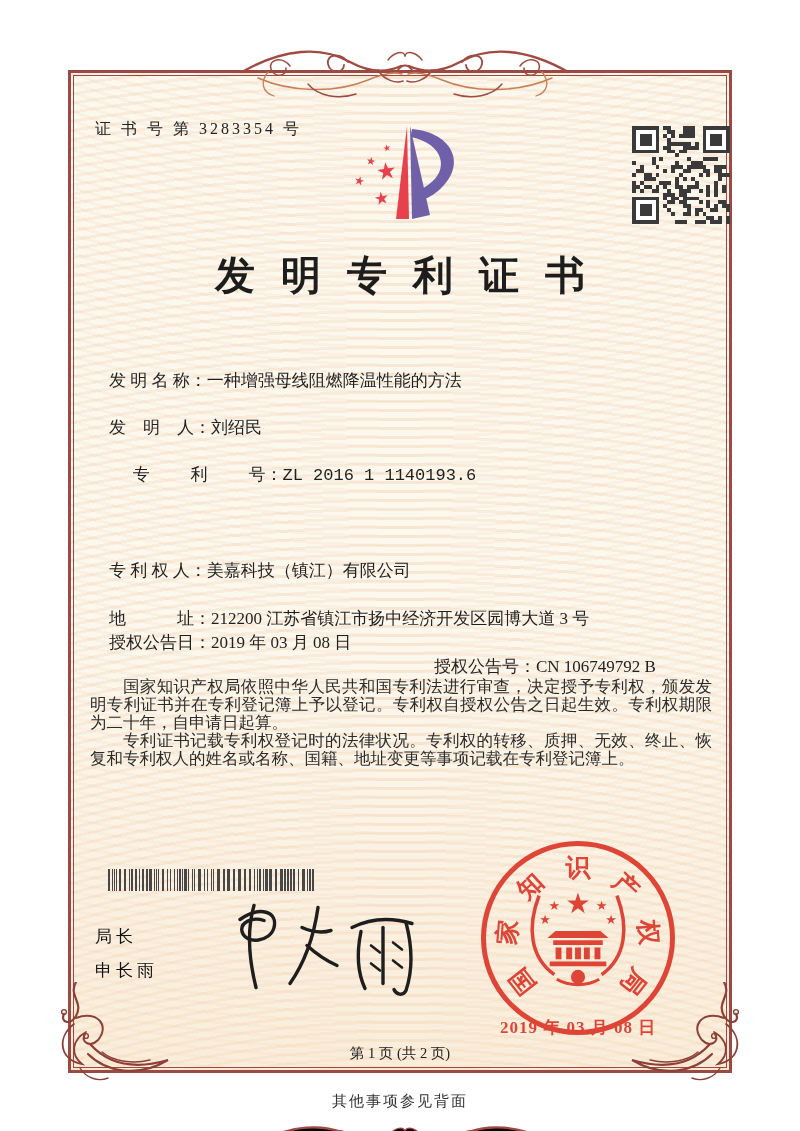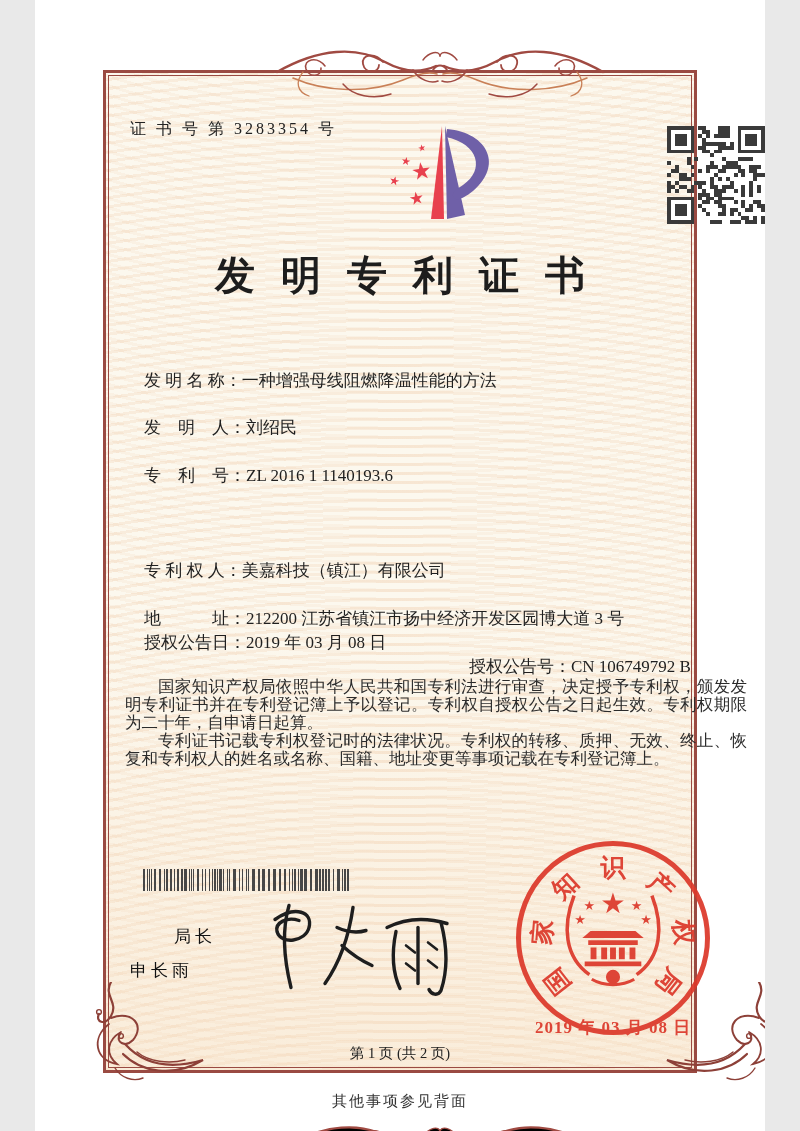--- a/index.html
+++ b/index.html
@@ -1,17 +1,17 @@
 <!DOCTYPE html>
 <html><head>
 <meta charset="utf-8">
 <style>
   html,body{margin:0;padding:0;background:#e9e9e9;}
   .page{
-    position:relative;width:730px;height:1131px;margin:0 auto;
+    position:relative;width:800px;height:1131px;margin:0 auto;
     background:#ffffff;overflow:hidden;
     font-family:"Liberation Serif","DejaVu Serif",serif;color:#2b2b2b;
   }
   
   .frame{
     position:absolute;left:68px;top:70px;right:68px;bottom:58px;
     border:3px solid #9a4a42;
     background:
       linear-gradient(to bottom, rgba(252,246,236,0) 55%, rgba(246,218,186,.38) 100%),
       repeating-radial-gradient(circle at 50% 210%, rgba(224,150,90,.12) 0 3px, rgba(0,0,0,0) 3px 9px),
@@ -27,21 +27,21 @@
     left:0;right:0;top:248px;text-align:center;font-size:40px;font-weight:600;
     letter-spacing:26px;padding-left:26px;color:#1d1d1d;
   }
   .field-row{position:absolute;left:92px;font-size:17px;white-space:pre;}
   .field-label{color:#1f1f1f;}
   .field-value{color:#1f1f1f;}
   .body-text{
     left:90px;width:622px;font-size:16.5px;line-height:18px;text-align:justify;
   }
   .body-text p{margin:0;text-indent:2em;}
-  .sig-title{left:95px;top:925px;font-size:17px;letter-spacing:4px;color:#111;margin-left:44px;}
+  .sig-title{left:95px;top:925px;font-size:17px;letter-spacing:4px;color:#111;}
   .sig-name{left:95px;top:959px;font-size:17px;letter-spacing:4px;color:#111;}
   .page-info{left:0;right:0;top:1044px;text-align:center;font-size:14.5px;color:#222;}
   .back-note{left:0;right:0;top:1092px;text-align:center;font-size:15px;color:#333;letter-spacing:2px;}
   
   .logo{left:338px;top:120px;width:144px;height:106px;}
   .logo .star{position:absolute;color:#e8414e;line-height:1;font-family:"DejaVu Sans",sans-serif;}
   
   .qr{left:632px;top:126px;width:98px;height:98px;}
   .barcode{left:108px;top:869px;width:206px;height:22px;}
   
@@ -313,21 +313,21 @@
     </svg>
 
   <div class="abs title">发明专利证书</div>
 
   <div class="abs field-row" style="top:349px;">
     <span class="field-label">发 明 名 称：</span><span class="field-value">一种增强母线阻燃降温性能的方法</span>
   </div>
   <div class="abs field-row" style="top:396px;">
     <span class="field-label">发    明    人：</span><span class="field-value">刘绍民</span>
   </div>
-  <div class="abs field-row" style="top:444px;">
+  <div class="abs field-row" style="top:444px;font-family:Liberation Mono, monospace;">
     <span class="field-label">专    利    号：</span><span class="field-value">ZL 2016 1 1140193.6</span>
   </div>
   <div class="abs field-row" style="top:539px;">
     <span class="field-label">专 利 权 人：</span><span class="field-value">美嘉科技（镇江）有限公司</span>
   </div>
   <div class="abs field-row" style="top:587px;">
     <span class="field-label">地            址：</span><span class="field-value">212200 江苏省镇江市扬中经济开发区园博大道 3 号</span>
   </div>
   <div class="abs field-row" style="top:611px;">
     <span class="field-label">授权公告日：</span><span class="field-value">2019 年 03 月 08 日</span>

